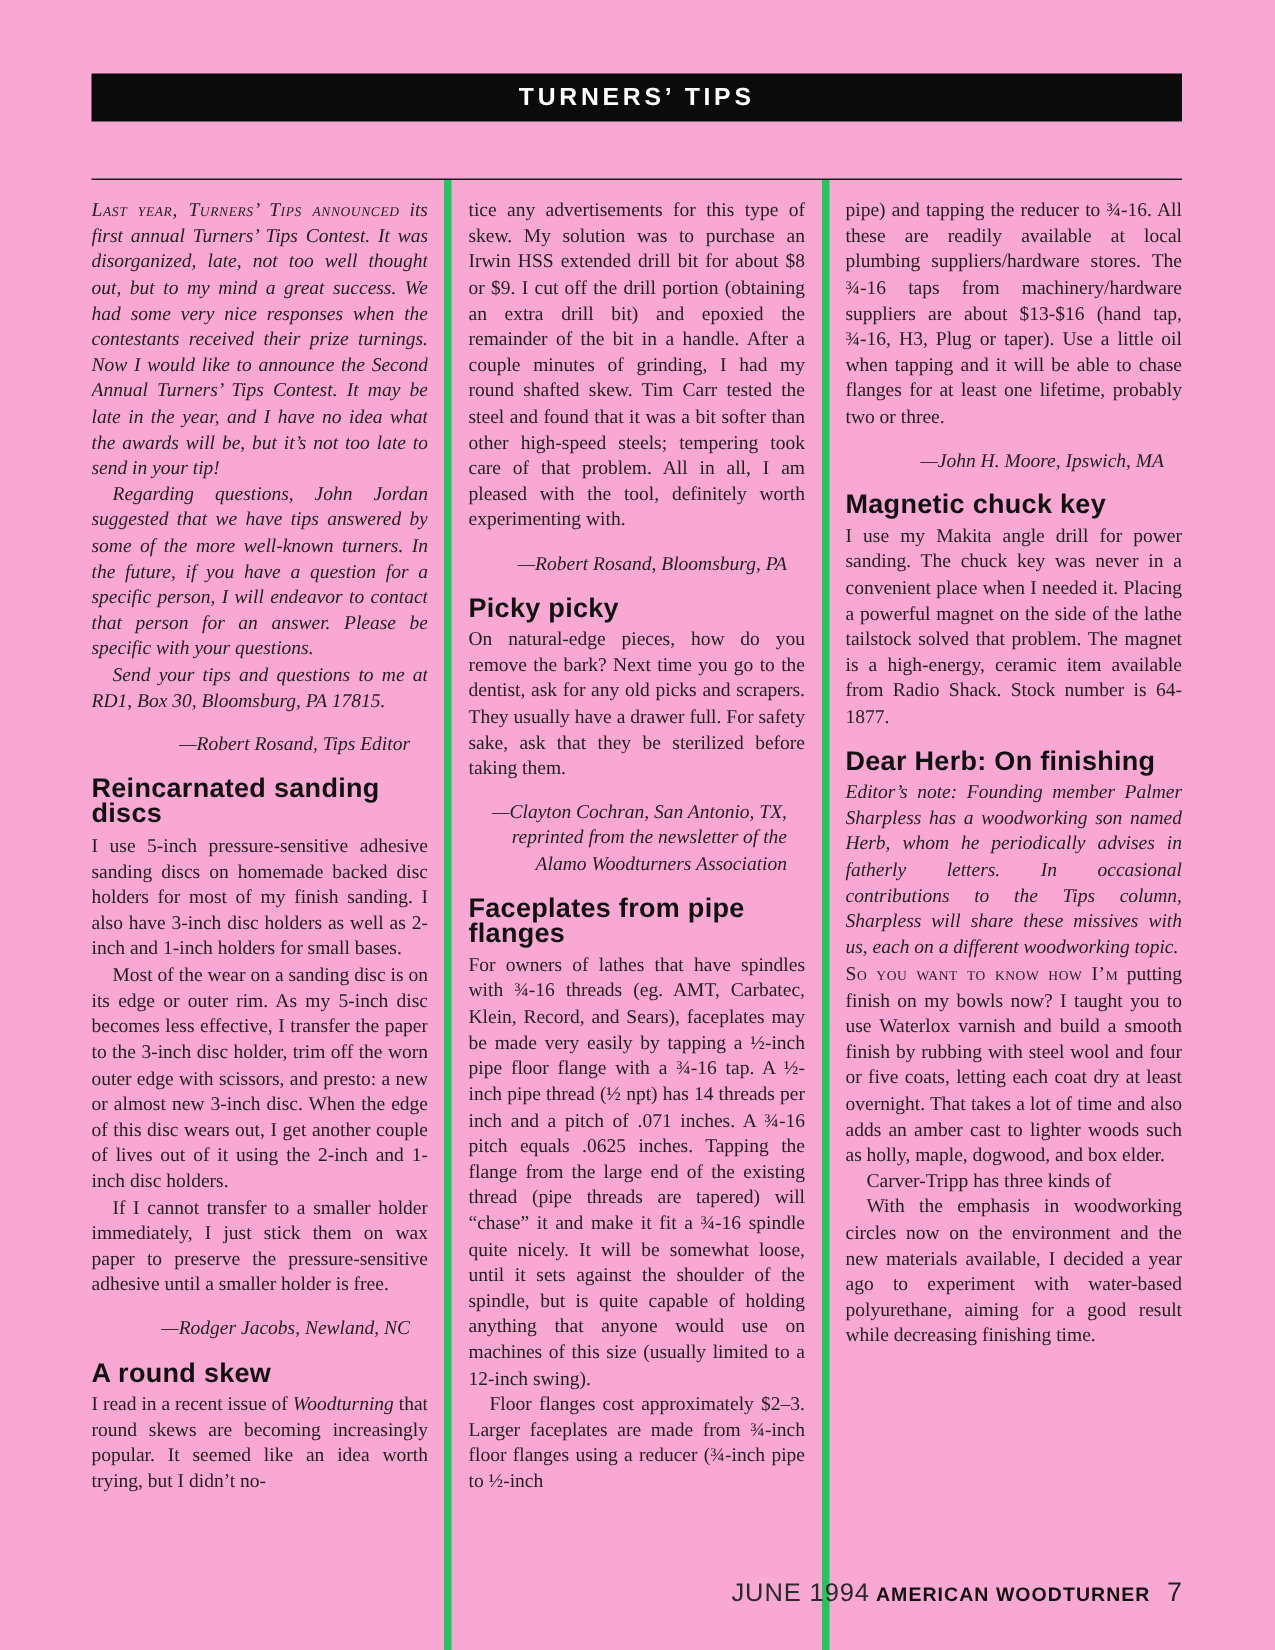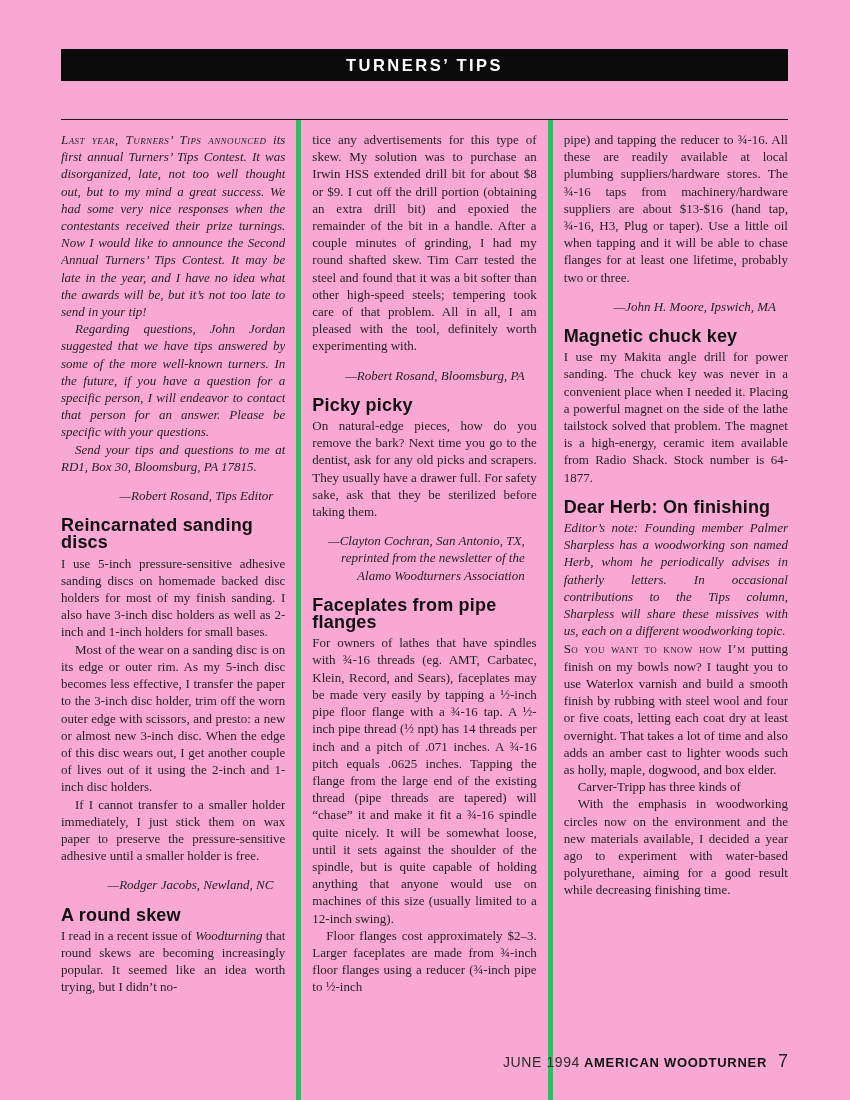--- a/index.html
+++ b/index.html
@@ -66,21 +66,21 @@
     color: #111111;
   }
   .footer {
     position: absolute;
     top: 1051px;
     right: 62px;
     display: flex;
     align-items: baseline;
     font-family: "Liberation Sans", sans-serif;
   }
-  .f-issue { font-size: 14px; letter-spacing: 0.6px; color: #2a2a2a; }
+  .f-issue { font-size: 17px; letter-spacing: 0.6px; color: #2a2a2a; }
   .f-mag { font-size: 13px; font-weight: 700; letter-spacing: 0.7px; color: #111; margin-left: 4px; }
   .f-page { font-size: 18px; font-weight: 400; color: #222; margin-left: 11px; }
 </style>
 </head>
 <body>
 
 <div class="sheet">
 
   <div class="masthead">
     <span>TURNERS’ TIPS</span>

